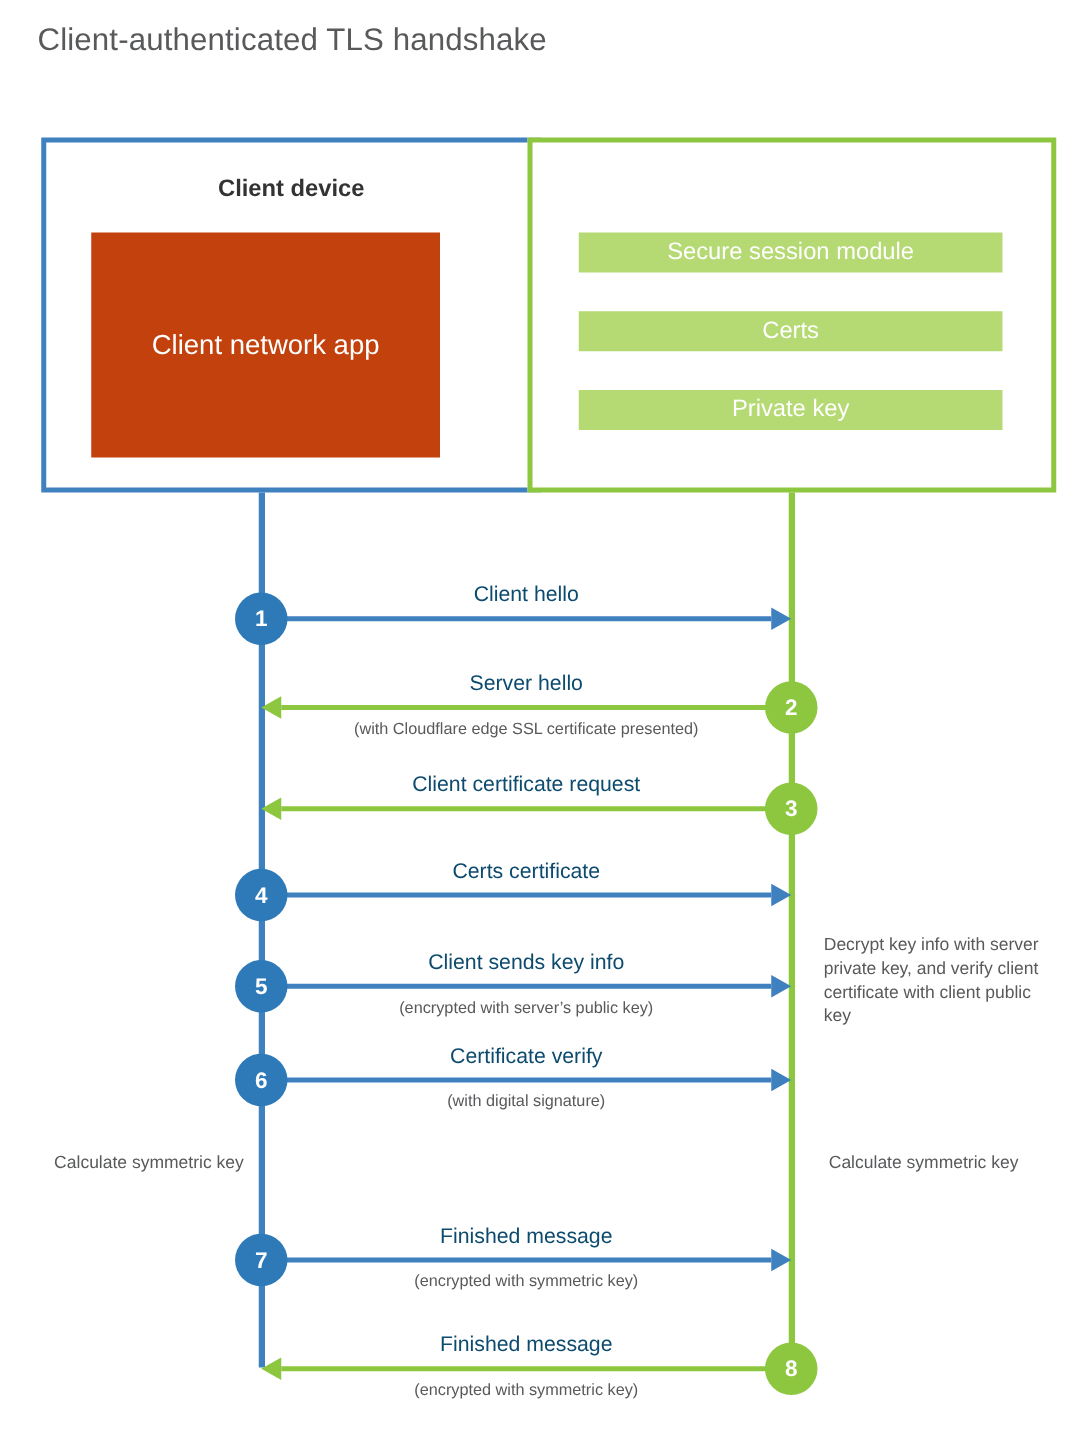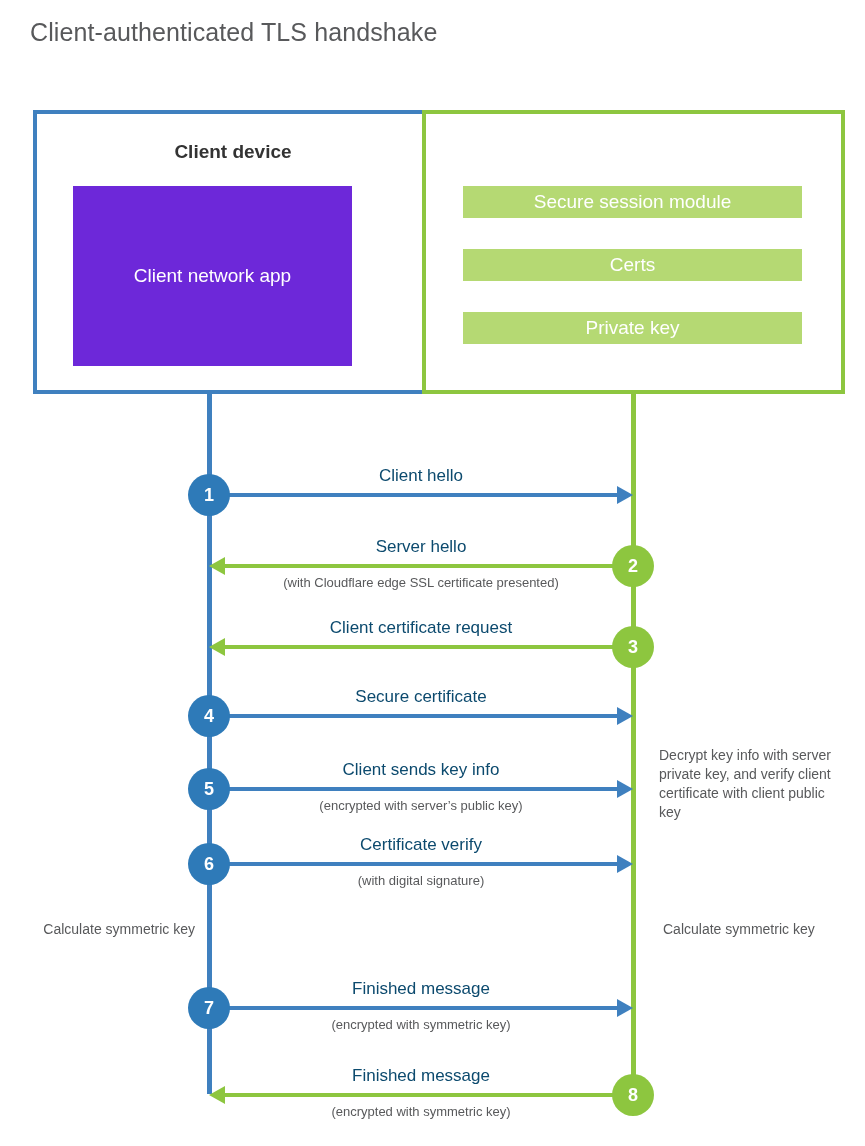--- a/index.html
+++ b/index.html
@@ -39,23 +39,23 @@
     text-align: center;
     font-size: 19px;
     font-weight: bold;
     color: #333333;
     margin-top: 27px;
   }
   #client-app-block {
     position: absolute;
     left: 36px; top: 72px;
     width: 279px; height: 180px;
-    background: #6d28d9;
+    background: #c2410c;
     color: #ffffff;
-    font-size: 19px;
+    font-size: 22px;
     display: flex;
     align-items: center;
     justify-content: center;
     text-align: left;
     line-height: 1.32;
   }
   .server-item {
     position: absolute;
     left: 37px;
     width: 339px; height: 32px;
@@ -173,21 +173,21 @@
     <div class="arrow-head left green" style="position: absolute; top: 557px; left: 209px;"></div>
     <div class="msg-label" style="left: 211px; top: 537px;">Server hello</div>
     <div class="msg-sublabel" style="left: 191px; top: 575px;">(with Cloudflare edge SSL certificate presented)</div>
     <div class="step-badge green" style="left: 612px; top: 545px;">2</div>
     <div class="msg-line green" style="left: 225px; width: 408px; top: 645px;"></div>
     <div class="arrow-head left green" style="position: absolute; top: 638px; left: 209px;"></div>
     <div class="msg-label" style="left: 211px; top: 618px;">Client certificate request</div>
     <div class="step-badge green" style="left: 612px; top: 626px;">3</div>
     <div class="msg-line blue" style="left: 209px; width: 408px; top: 714px;"></div>
     <div class="arrow-head right blue" style="position: absolute; top: 707px; left: 617px;"></div>
-    <div class="msg-label" style="left: 211px; top: 687px;">Secure certificate</div>
+    <div class="msg-label" style="left: 211px; top: 687px;">Certs certificate</div>
     <div class="step-badge blue" style="left: 188px; top: 695px;">4</div>
     <div class="msg-line blue" style="left: 209px; width: 408px; top: 787px;"></div>
     <div class="arrow-head right blue" style="position: absolute; top: 780px; left: 617px;"></div>
     <div class="msg-label" style="left: 211px; top: 760px;">Client sends key info</div>
     <div class="msg-sublabel" style="left: 191px; top: 798px;">(encrypted with server’s public key)</div>
     <div class="step-badge blue" style="left: 188px; top: 768px;">5</div>
     <div class="msg-line blue" style="left: 209px; width: 408px; top: 862px;"></div>
     <div class="arrow-head right blue" style="position: absolute; top: 855px; left: 617px;"></div>
     <div class="msg-label" style="left: 211px; top: 835px;">Certificate verify</div>
     <div class="msg-sublabel" style="left: 191px; top: 873px;">(with digital signature)</div>

